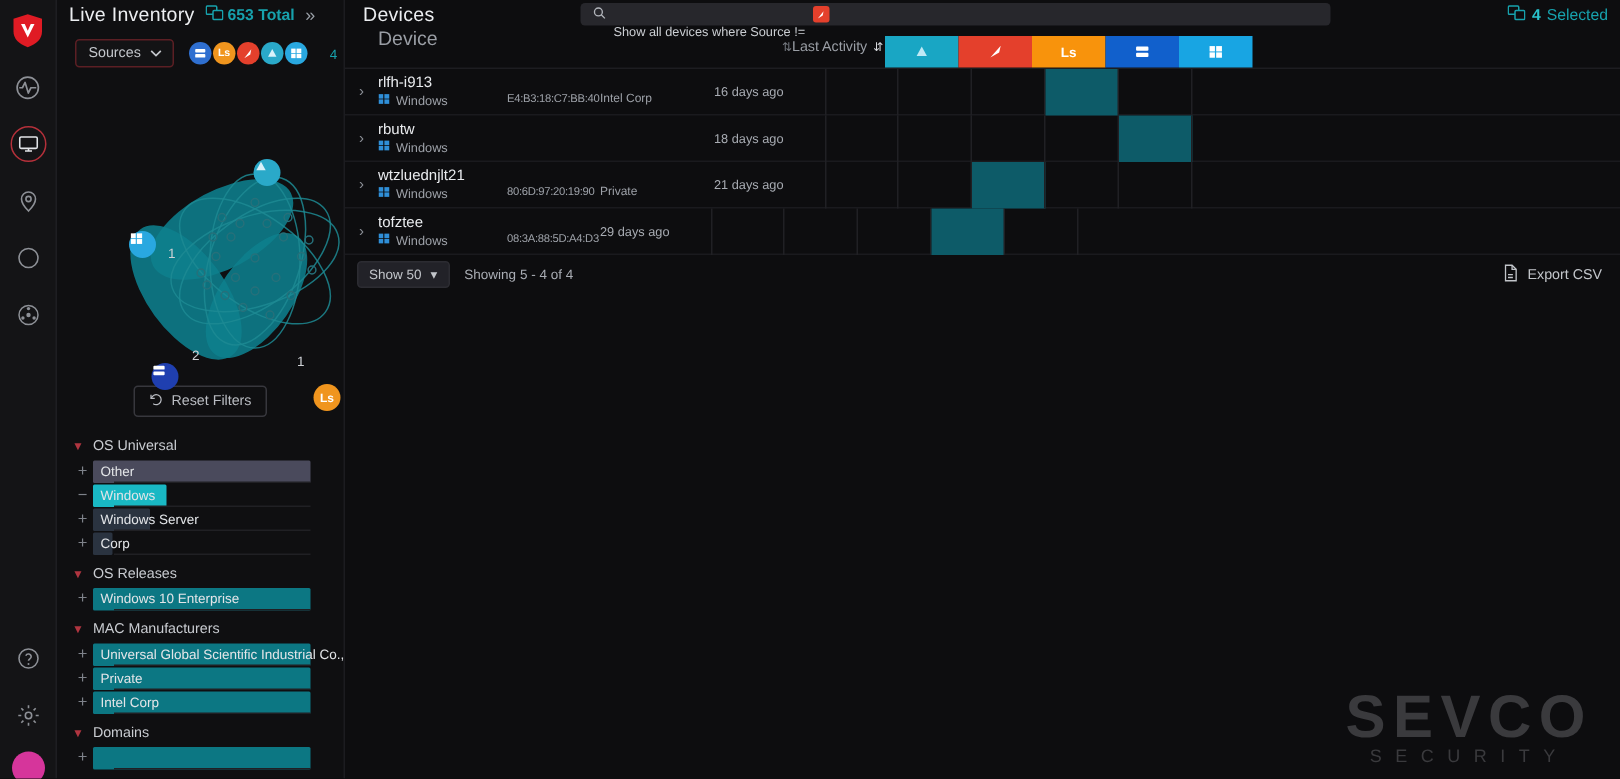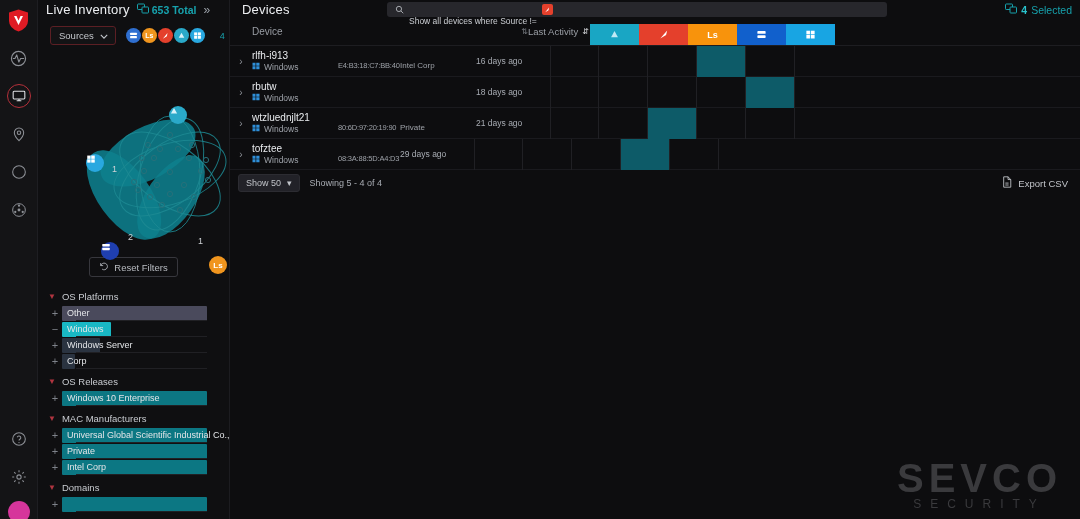--- a/index.html
+++ b/index.html
@@ -122,22 +122,22 @@
   }
   .selected {
     position:absolute; right:8px; top:3px; display:flex; align-items:center;
     gap:4px; color:#17a2ad; font-size:10.5px;
   }
   .selected b { color:#29c3cd; font-weight:bold; }
 
   
   .thead { display:flex; height:27px; align-items:flex-end; border-bottom:1px solid #1d1d21; }
   .th-device {
-    flex:0 0 224px; font-size:10px; color:#9a9ea5; padding-left:22px;
-    display:flex; align-items:center; height:27px;
+    flex:0 0 224px; font-size:13px; color:#9a9ea5; padding-left:22px;
+    display:flex; align-items:flex-start; height:27px;
   }
   .th-sortwrap { flex:0 0 74px; display:flex; align-items:center; height:27px; justify-content:flex-end; }
   .th-act {
     flex:0 0 62px; font-size:9.5px; color:#9a9ea5;
     display:flex; align-items:center; height:27px; gap:4px;
   }
   .sorticon { color:#777b82; font-size:8px; }
   .sorticon.on { color:#d9dbdf; }
   .th-cols { display:flex; height:21px; align-self:flex-end; }
   .th-col {
@@ -384,21 +384,21 @@
               <path d="M4.5 11a8 8 0 113 8.5"></path>
           </svg>
         </span>
         <span>Reset Filters</span>
       </div>
     </div>
 
     <div class="filters">
         <div class="fgroup-head">
           <span class="fcaret">▼</span>
-          <span>OS Platforms</span>
+          <span>OS Universal</span>
         </div>
         <div class="frow">
           <span class="fplus">+</span>
           <span class="fbar-area">
             <span class="fbar" style="width: 100%; background: rgb(74, 74, 92);"></span>
             <span class="flabel">Other</span>
             <span class="fsep"></span>
           </span>
           <span class="fcount">27</span>
         </div>

